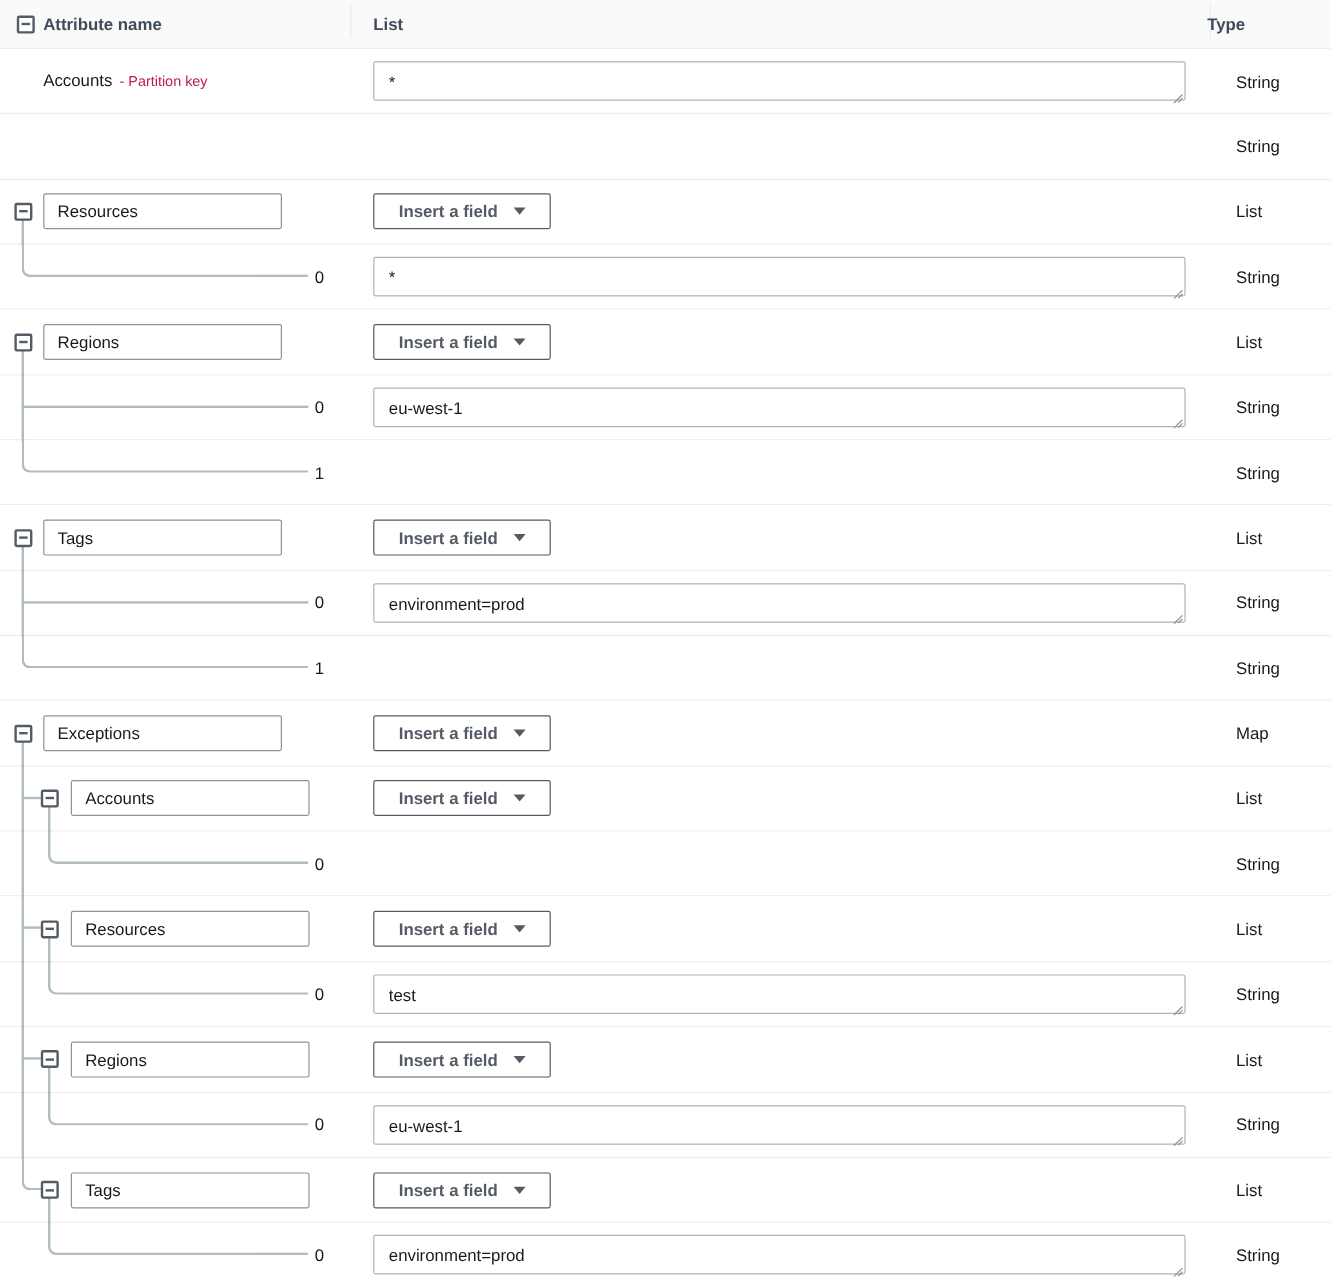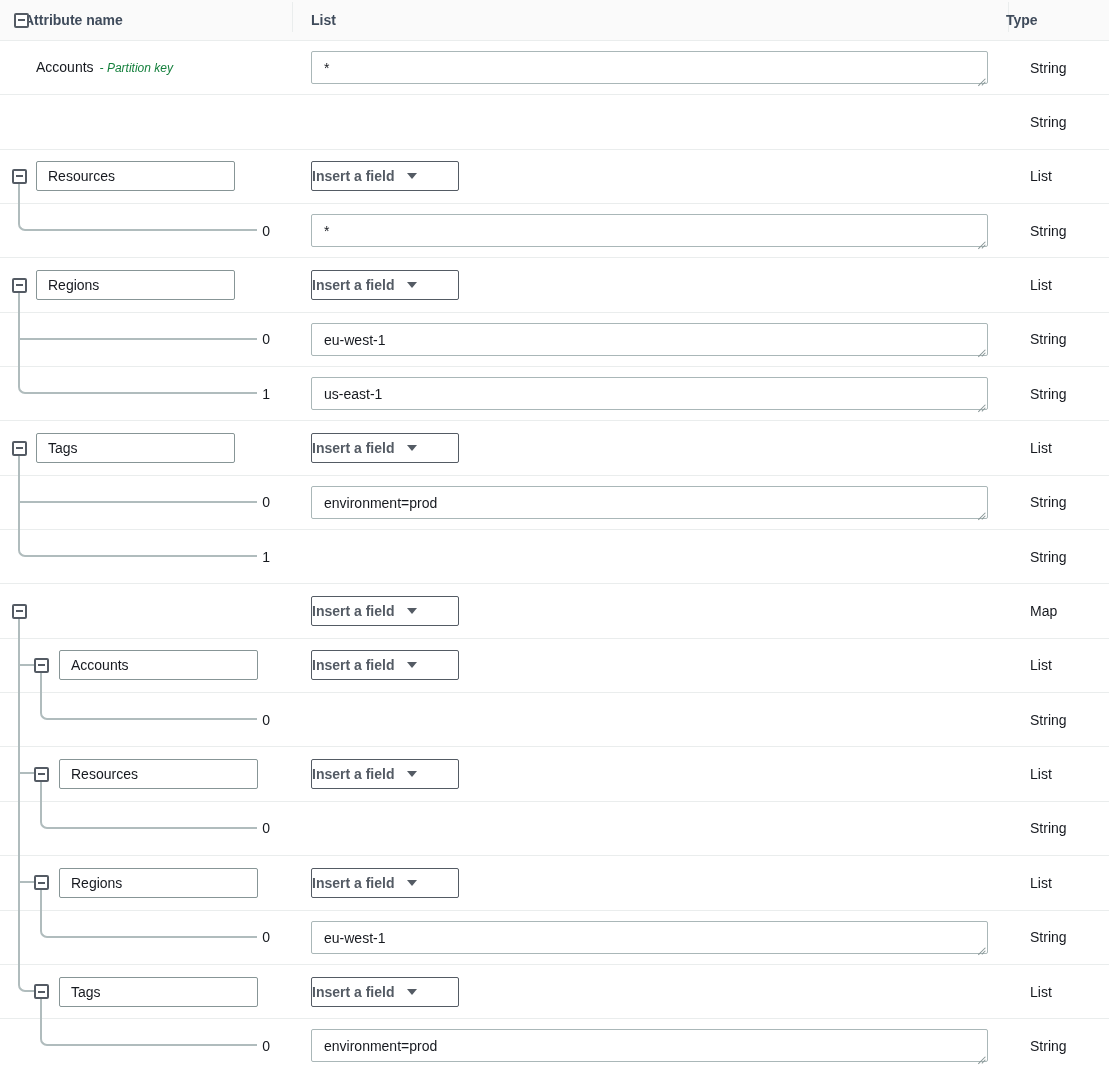--- a/index.html
+++ b/index.html
@@ -16,21 +16,21 @@
     font-family:"Liberation Sans","DejaVu Sans",sans-serif;
     color:var(--text);
     background:#fff;
     width:1109px;
   }
   .editor{position:relative;width:1109px;height:1073px;overflow:hidden;background:#fff}
 
   
   .hdr{position:relative;height:41px;box-sizing:border-box;background:var(--header-bg);border-bottom:1px solid var(--sep)}
   .hdr-label{position:absolute;top:0;bottom:0;display:flex;align-items:center;font-size:14px;font-weight:700;color:#3f4b5b}
-  .hdr-attr{left:24px}
+  .hdr-attr{left:36px}
   .hdr-value{left:311px}
   .hdr-type{left:1006px}
   .hdr-sep{position:absolute;top:2px;height:30px;width:1px;background:var(--sep)}
   .hdr-sep.s1{left:292px}
   .hdr-sep.s2{left:1008px}
 
   
   .row{position:relative;height:54.35px;box-sizing:border-box;border-bottom:1px solid var(--sep);background:#fff}
 
   
@@ -52,21 +52,21 @@
     border:2px solid var(--accent);border-radius:2px;background:#fff;z-index:2;
     display:flex;align-items:center;justify-content:center;cursor:pointer}
   .sq-icon::after{content:"";width:7px;height:2px;background:var(--accent)}
   .icon-d0{left:12px}
   .icon-d1{left:34px}
   .icon-hdr{left:14px}
 
   
   .keyname{position:absolute;left:36px;top:0;bottom:0;display:flex;align-items:baseline;gap:6px;padding-top:18px;box-sizing:border-box}
   .kn{font-size:14px;color:var(--text)}
-  .kk{font-size:12px;font-style:italic;color:#15803d}
+  .kk{font-size:12px;color:#be185d}
 
   
   .name-input{position:absolute;top:calc(50% - 15px);height:30px;width:199px;box-sizing:border-box;
     border:1px solid var(--input-border);border-radius:2px;background:#fff;padding:0 11px;
     font-family:inherit;font-size:14px;color:var(--text);outline:none;z-index:2}
   .ni-d0{left:36px}
   .ni-d1{left:59px}
 
   
   .idx{position:absolute;left:190px;width:80px;top:0;bottom:0;display:flex;align-items:center;
@@ -78,21 +78,21 @@
     border:1px solid var(--ta-border);border-radius:2px;padding:6px 12px 0;outline:none;
     font-family:inherit;font-size:14px;line-height:20px;color:var(--text);background:#fff}
   .grip{position:absolute;right:2px;bottom:2px;width:11px;height:11px;cursor:nwse-resize}
   .grip::before,.grip::after{content:"";position:absolute;background:#879596;height:1.4px;transform:rotate(-45deg);transform-origin:100% 100%}
   .grip::before{right:0;bottom:3px;width:10px}
   .grip::after{right:0;bottom:0;width:5px}
 
   
   .insert-btn{position:absolute;left:311px;top:calc(50% - 15px);width:148px;height:30px;box-sizing:border-box;
     background:#fff;border:1px solid var(--accent);border-radius:2px;cursor:pointer;
-    display:flex;align-items:center;justify-content:flex-start;gap:13px;
+    display:flex;align-items:center;justify-content:center;gap:13px;
     font-family:inherit;font-size:14px;font-weight:700;color:var(--accent)}
   .caret{width:0;height:0;border-left:5px solid transparent;border-right:5px solid transparent;border-top:6px solid var(--accent)}
 
   
   .type{position:absolute;left:1030px;top:0;bottom:0;display:flex;align-items:center;font-size:14px;color:var(--text)}
 </style>
 </head>
 <body>
 
 <div class="editor">
@@ -154,24 +154,20 @@
         <div class="idx">0</div>
         <div class="ta-wrap">
           <textarea class="value-ta" spellcheck="false" style="">eu-west-1</textarea>
           <div class="grip"></div>
         </div>
         <div class="type">String</div>
       </div>
       <div class="row">
         <div class="tl elbow d0pos"></div>
         <div class="idx">1</div>
-        <div class="ta-wrap">
-          <textarea class="value-ta" spellcheck="false" style="">us-east-1</textarea>
-          <div class="grip"></div>
-        </div>
         <div class="type">String</div>
       </div>
       <div class="row">
         <div class="tl vhalf d0"></div>
         <span class="sq-icon icon-d0"></span>
         <input class="name-input ni-d0" type="text" value="Tags" style="">
         <button class="insert-btn">
           <span>Insert a field</span>
           <span class="caret"></span>
         </button>
@@ -188,20 +184,21 @@
         <div class="type">String</div>
       </div>
       <div class="row">
         <div class="tl elbow d0pos"></div>
         <div class="idx">1</div>
         <div class="type">String</div>
       </div>
       <div class="row">
         <div class="tl vhalf d0"></div>
         <span class="sq-icon icon-d0"></span>
+        <input class="name-input ni-d0" type="text" value="Exceptions" style="">
         <button class="insert-btn">
           <span>Insert a field</span>
           <span class="caret"></span>
         </button>
         <div class="type">Map</div>
       </div>
       <div class="row">
         <div class="tl vfull"></div>
         <div class="tl hconn"></div>
         <div class="tl vhalf d1"></div>
@@ -228,20 +225,24 @@
         <button class="insert-btn">
           <span>Insert a field</span>
           <span class="caret"></span>
         </button>
         <div class="type">List</div>
       </div>
       <div class="row">
         <div class="tl vfull"></div>
         <div class="tl elbow d1pos"></div>
         <div class="idx">0</div>
+        <div class="ta-wrap">
+          <textarea class="value-ta" spellcheck="false" style="">test</textarea>
+          <div class="grip"></div>
+        </div>
         <div class="type">String</div>
       </div>
       <div class="row">
         <div class="tl vfull"></div>
         <div class="tl hconn"></div>
         <div class="tl vhalf d1"></div>
         <span class="sq-icon icon-d1"></span>
         <input class="name-input ni-d1" type="text" value="Regions" style="">
         <button class="insert-btn">
           <span>Insert a field</span>

